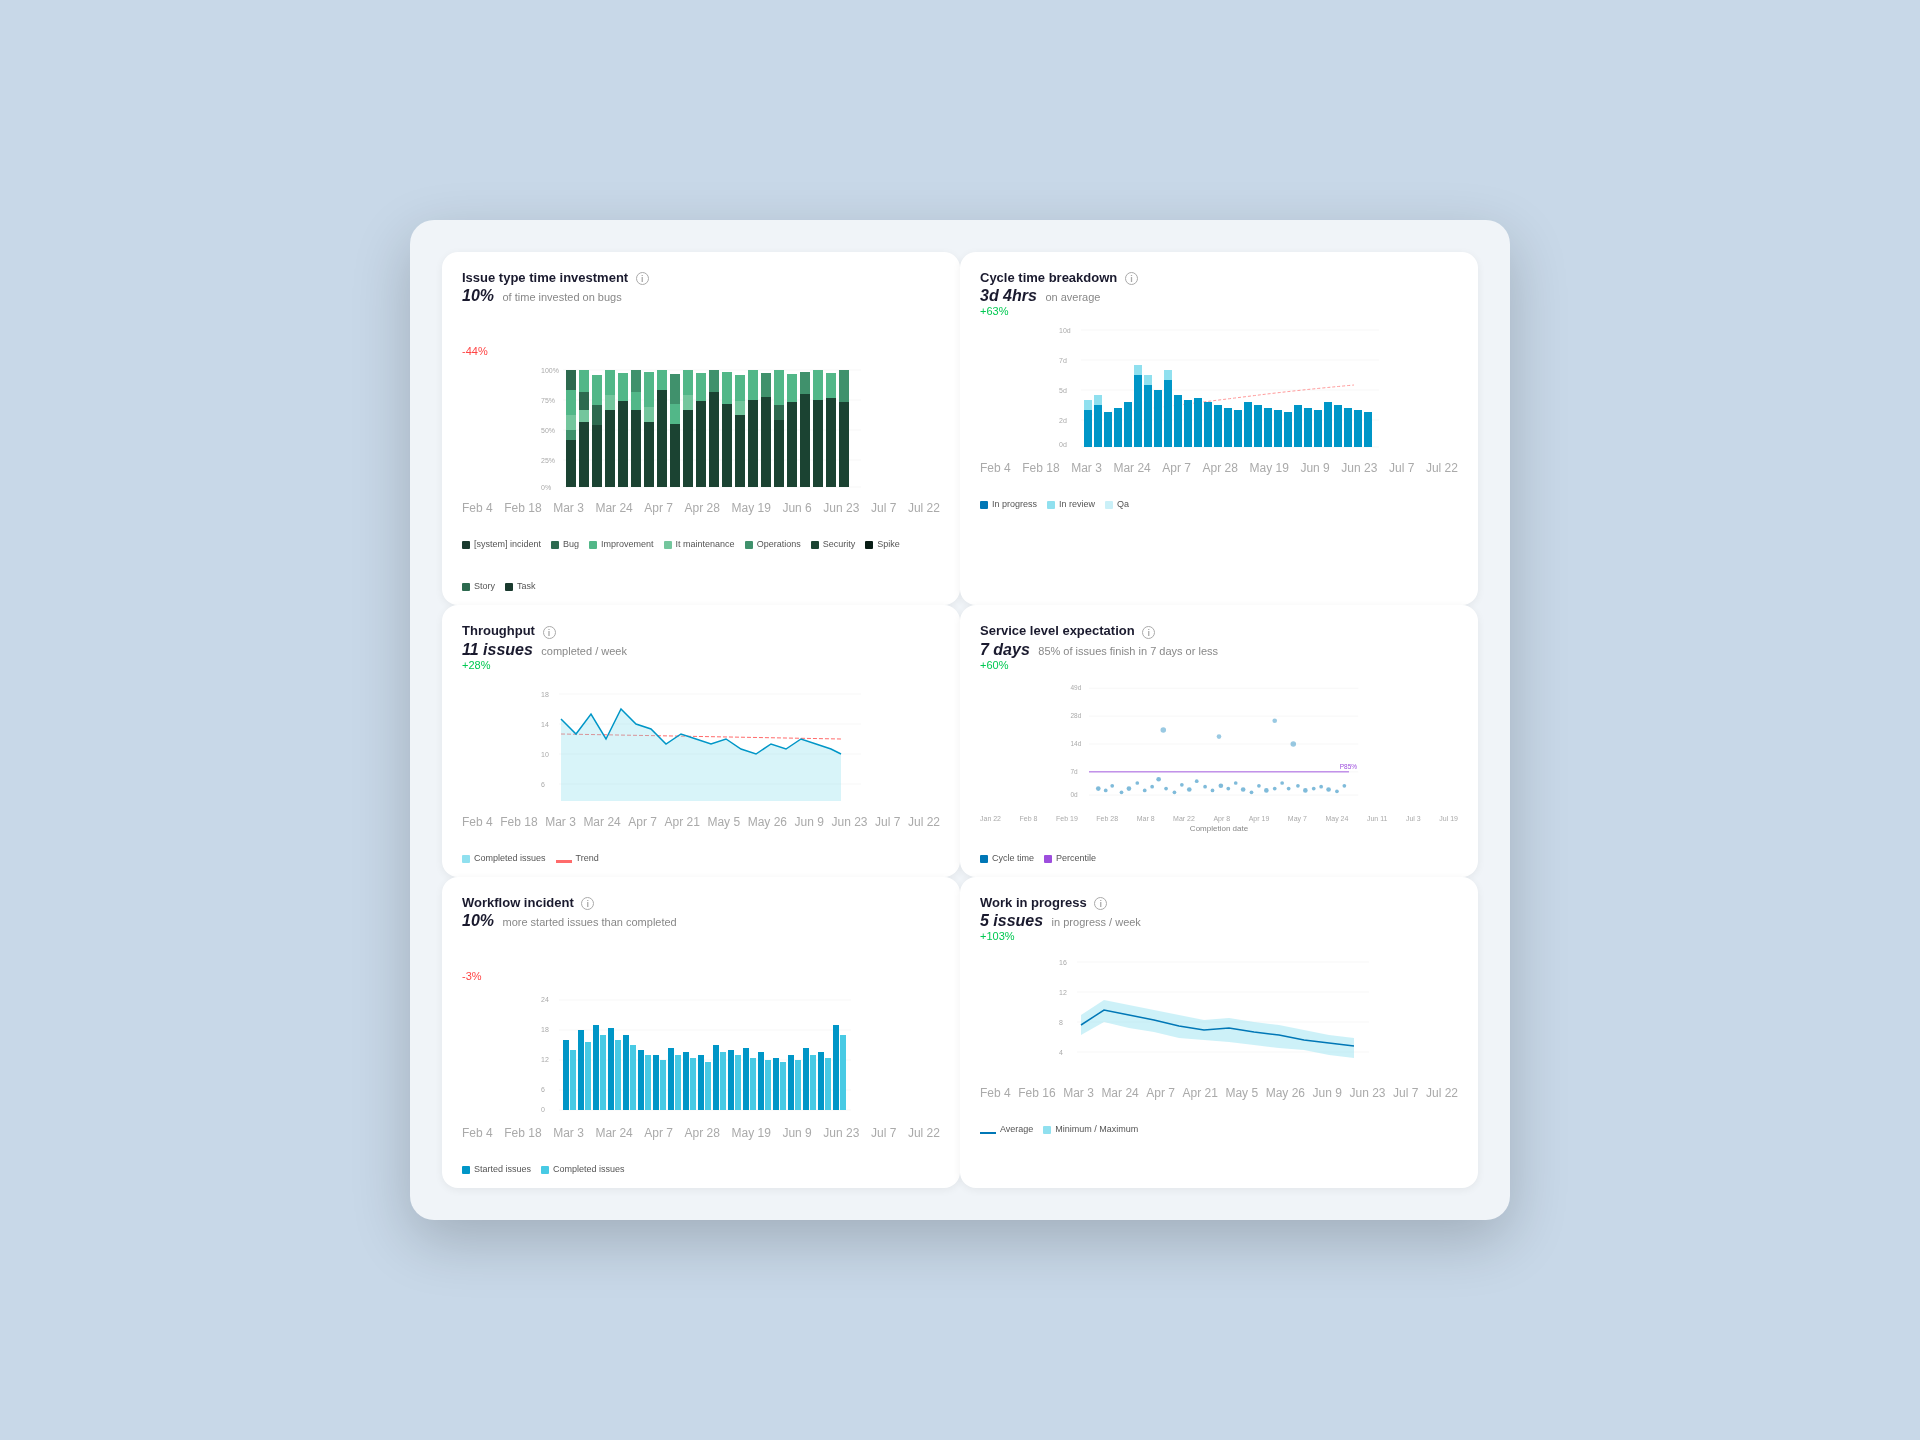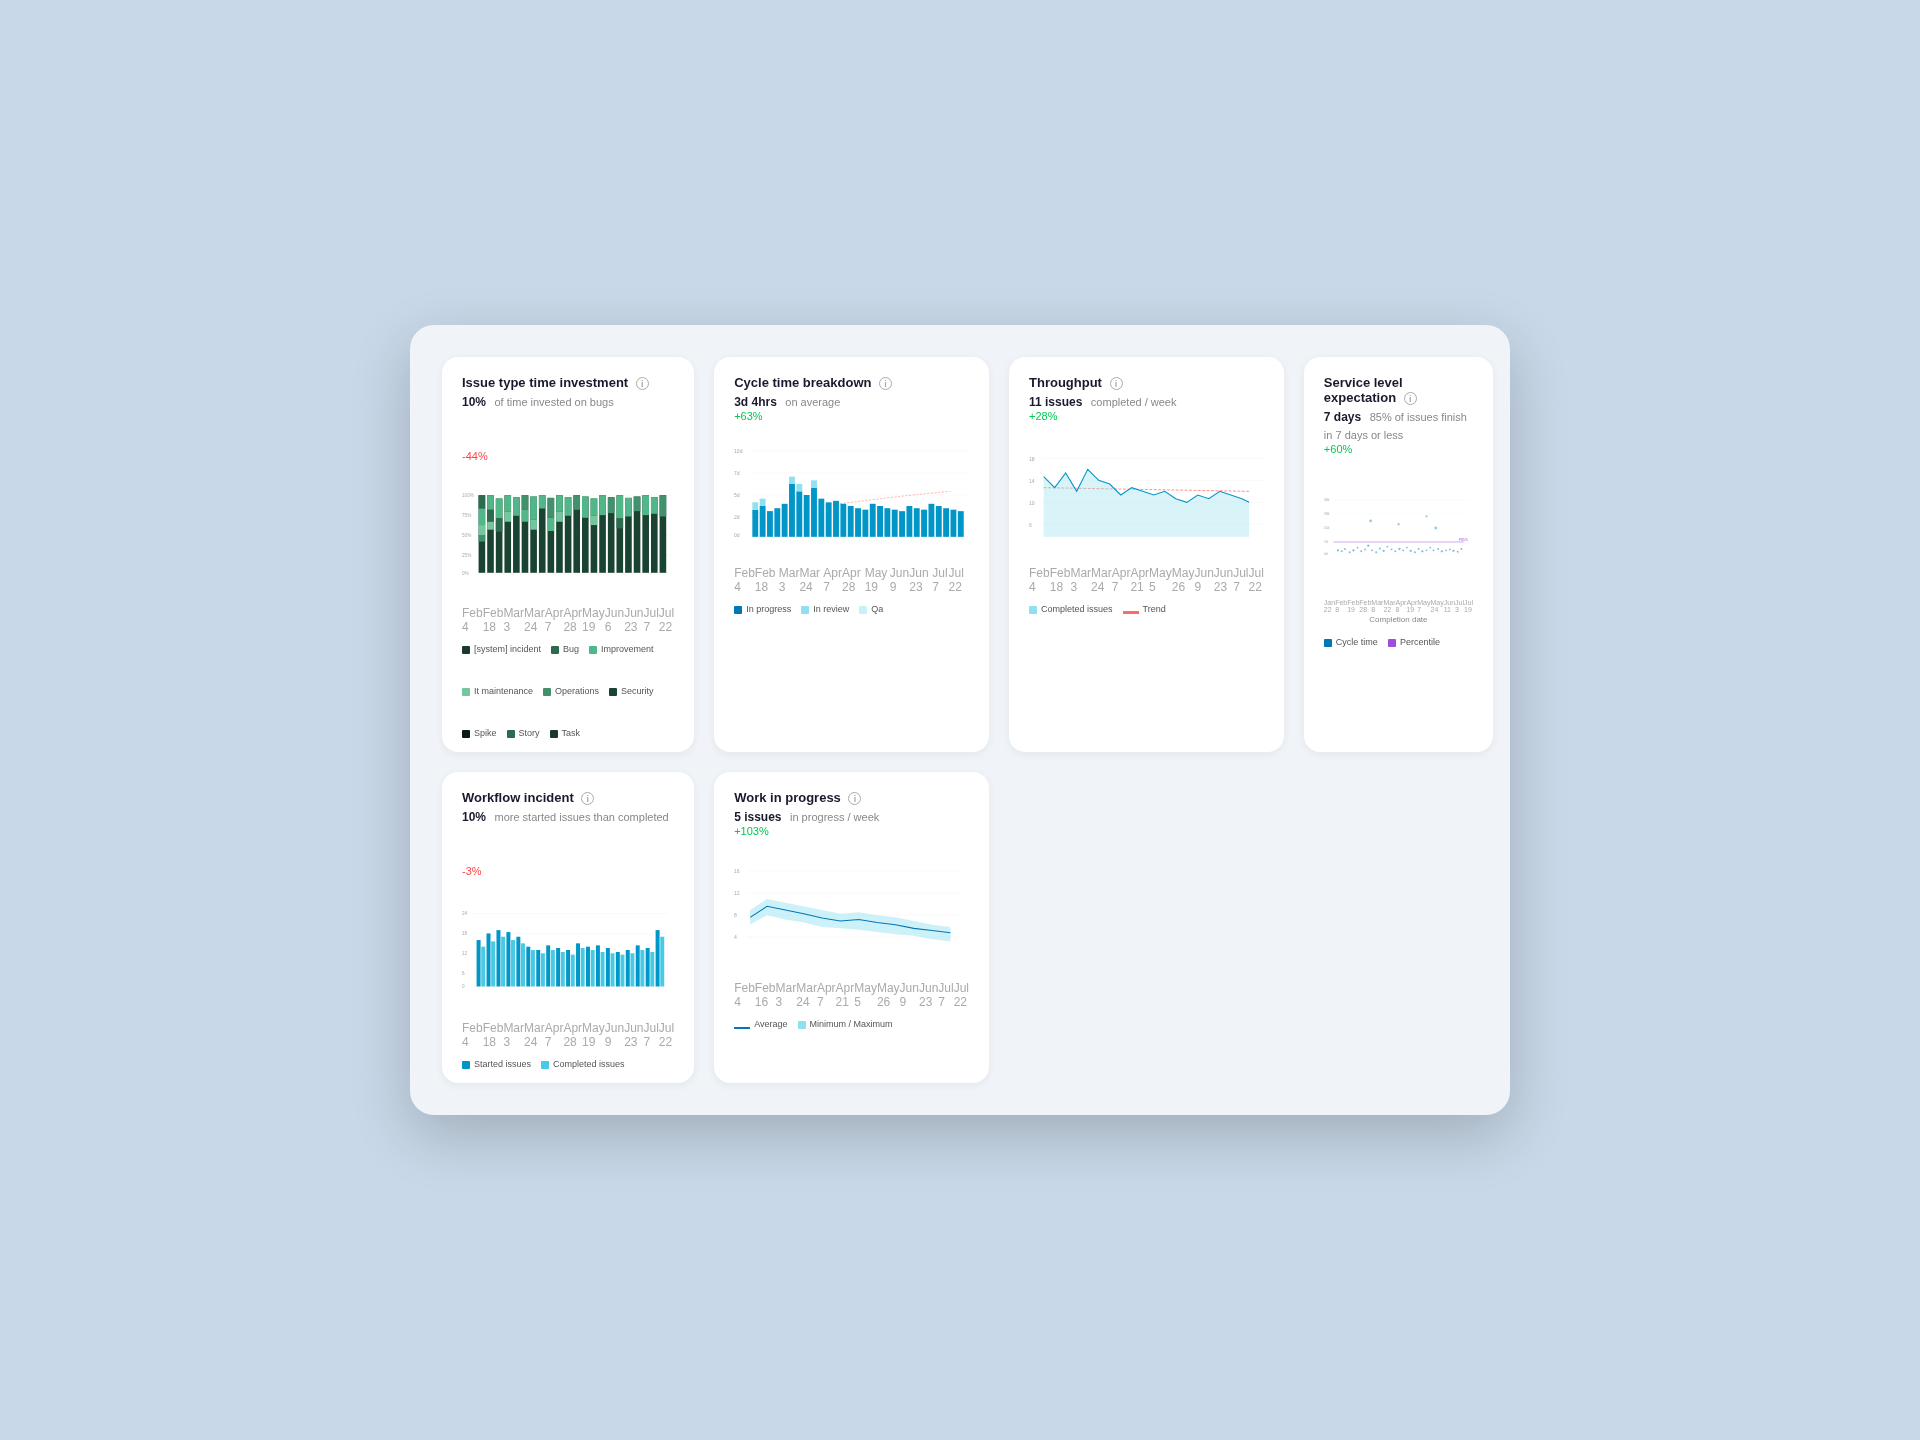--- a/index.html
+++ b/index.html
@@ -14,23 +14,22 @@
     }
     .dashboard-container {
       background: #f0f4f8;
       border-radius: 24px;
       padding: 32px;
       width: 1100px;
       box-shadow: 0 20px 60px rgba(0,0,0,0.2);
     }
     .grid {
       display: grid;
-      grid-template-columns: 1fr 1fr 1fr 1fr;
+      grid-template-columns: 1fr 1fr;
       grid-template-rows: auto auto;
-      gap: 20px;
     }
     .card {
       background: #fff;
       border-radius: 16px;
       padding: 18px 20px 14px;
       box-shadow: 0 2px 8px rgba(0,0,0,0.06);
     }
     .card-title {
       font-size: 13px;
       font-weight: 600;
@@ -44,24 +43,25 @@
       border-radius: 50%;
       border: 1px solid #aaa;
       font-size: 9px;
       text-align: center;
       line-height: 12px;
       color: #aaa;
       margin-left: 4px;
       vertical-align: middle;
     }
     .card-metric {
-      font-size: 12px;
+      font-size: 16px;
       font-weight: 700;
       color: #1a1a2e;
       display: inline;
+      font-style: italic;
     }
     .card-metric-sub {
       font-size: 11px;
       color: #888;
       margin-left: 4px;
       margin-top: 40px;
     }
     .card-change {
       font-size: 11px;
       margin-bottom: 8px;

